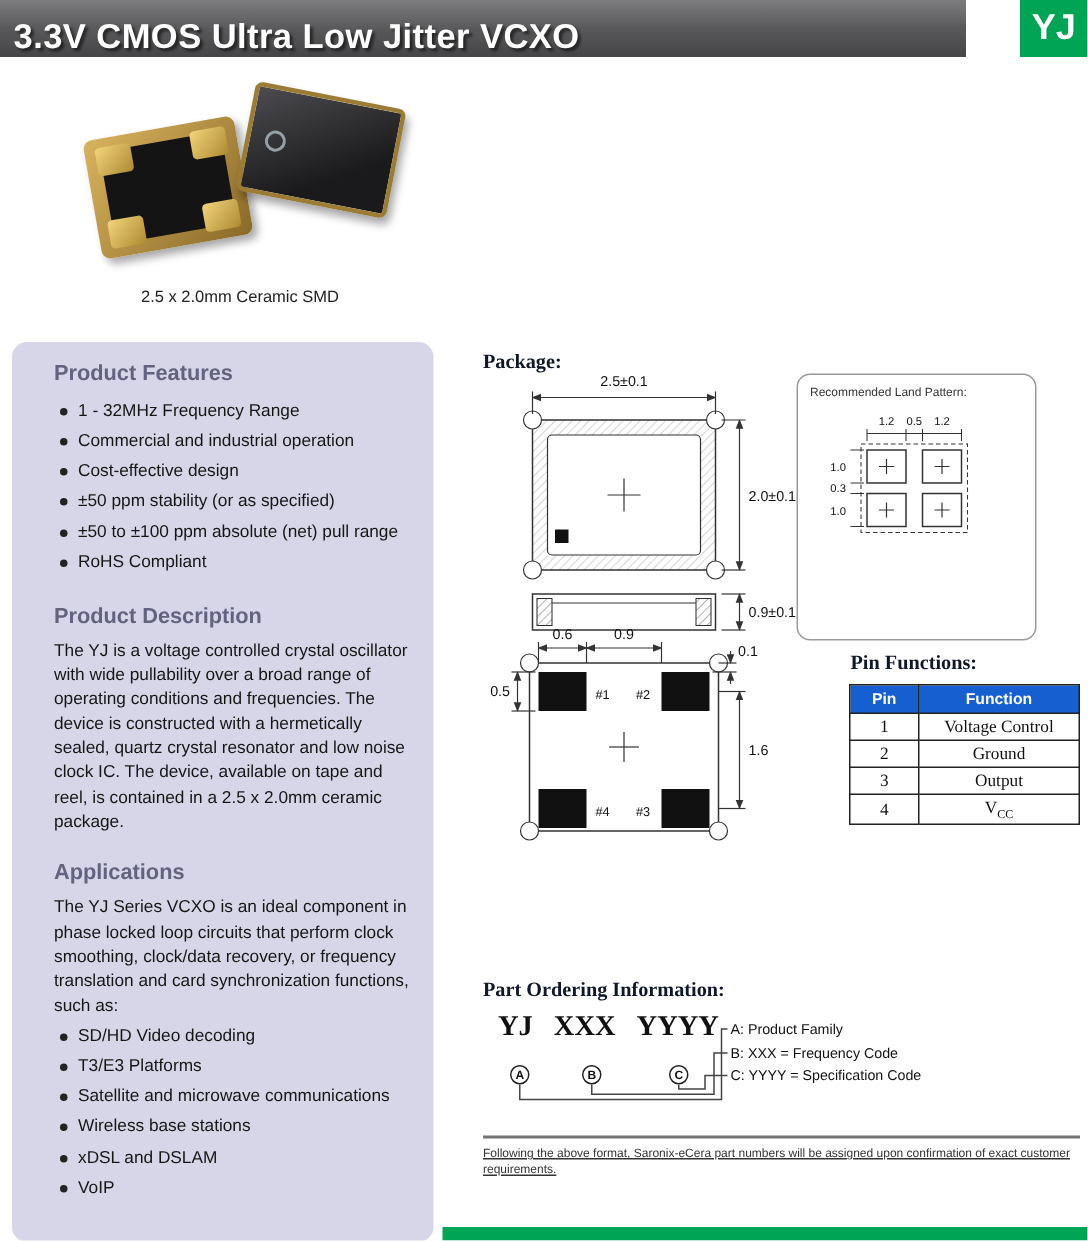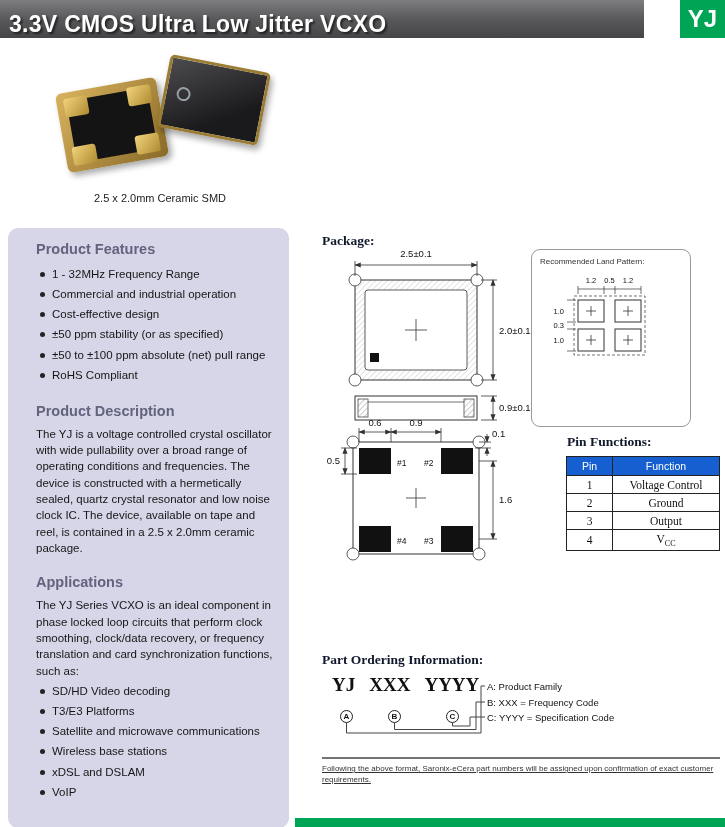--- a/index.html
+++ b/index.html
@@ -60,21 +60,21 @@
 
   
   .land-box { position: absolute; left: 531px; top: 249px; width: 160px; height: 178px;
               border: 1px solid #999; border-radius: 9px; background: #fff; padding: 7px 4px 0 8px; }
   .land-box .lp-title { font-size: 8px; color: #333; margin-bottom: 4px; }
 
   
   .pin-table { position: absolute; left: 566px; top: 456px; width: 154px; border-collapse: collapse;
                font-family: "Liberation Serif", serif; }
   .pin-table th { background: #155fd0; color: #fff; font-family: "Liberation Sans", sans-serif;
-                  font-size: 10.5px; font-weight: normal; border: 1px solid #222; padding: 3px 0; }
+                  font-size: 10.5px; font-weight: bold; border: 1px solid #222; padding: 3px 0; }
   .pin-table td { border: 1px solid #222; font-size: 11.5px; color: #111; text-align: center; padding: 2.5px 0; }
   .pin-table .col-pin { width: 46px; }
   .pin-table sub { font-size: 8px; }
 
   
   .code { position: absolute; left: 332px; top: 674px; font-family: "Liberation Serif", serif;
           font-weight: bold; font-size: 19px; color: #111; display: flex; gap: 14px; }
   .mk { position: absolute; top: 710px; width: 13px; height: 13px; border: 1.2px solid #222; border-radius: 50%;
         font-size: 8px; font-weight: bold; color: #111; display: flex; align-items: center; justify-content: center; }
   #mkA { left: 340px; } #mkB { left: 388px; } #mkC { left: 446px; }

